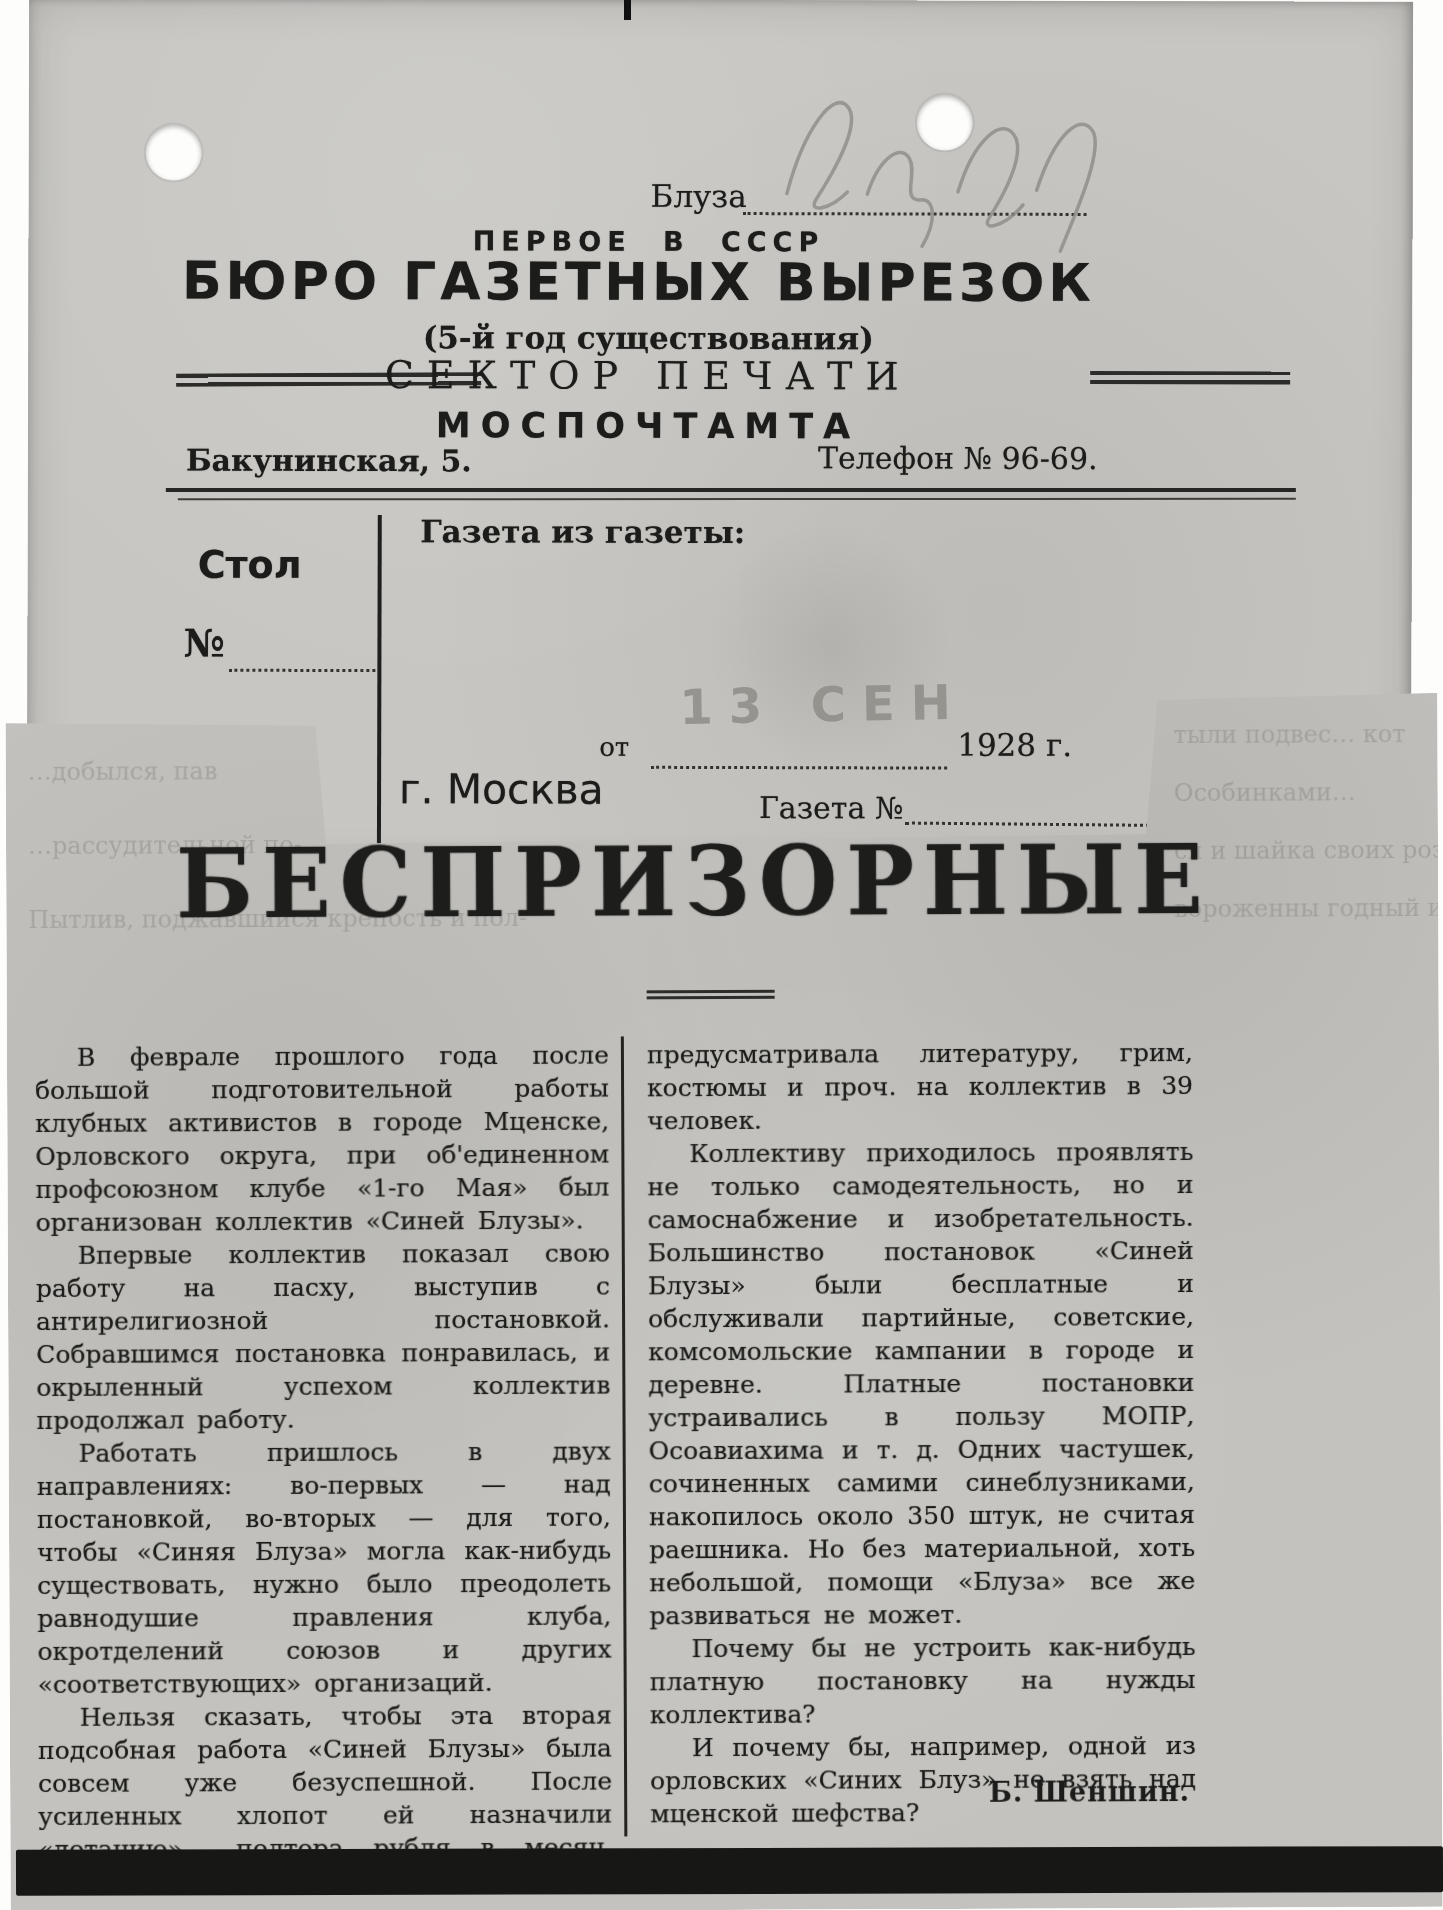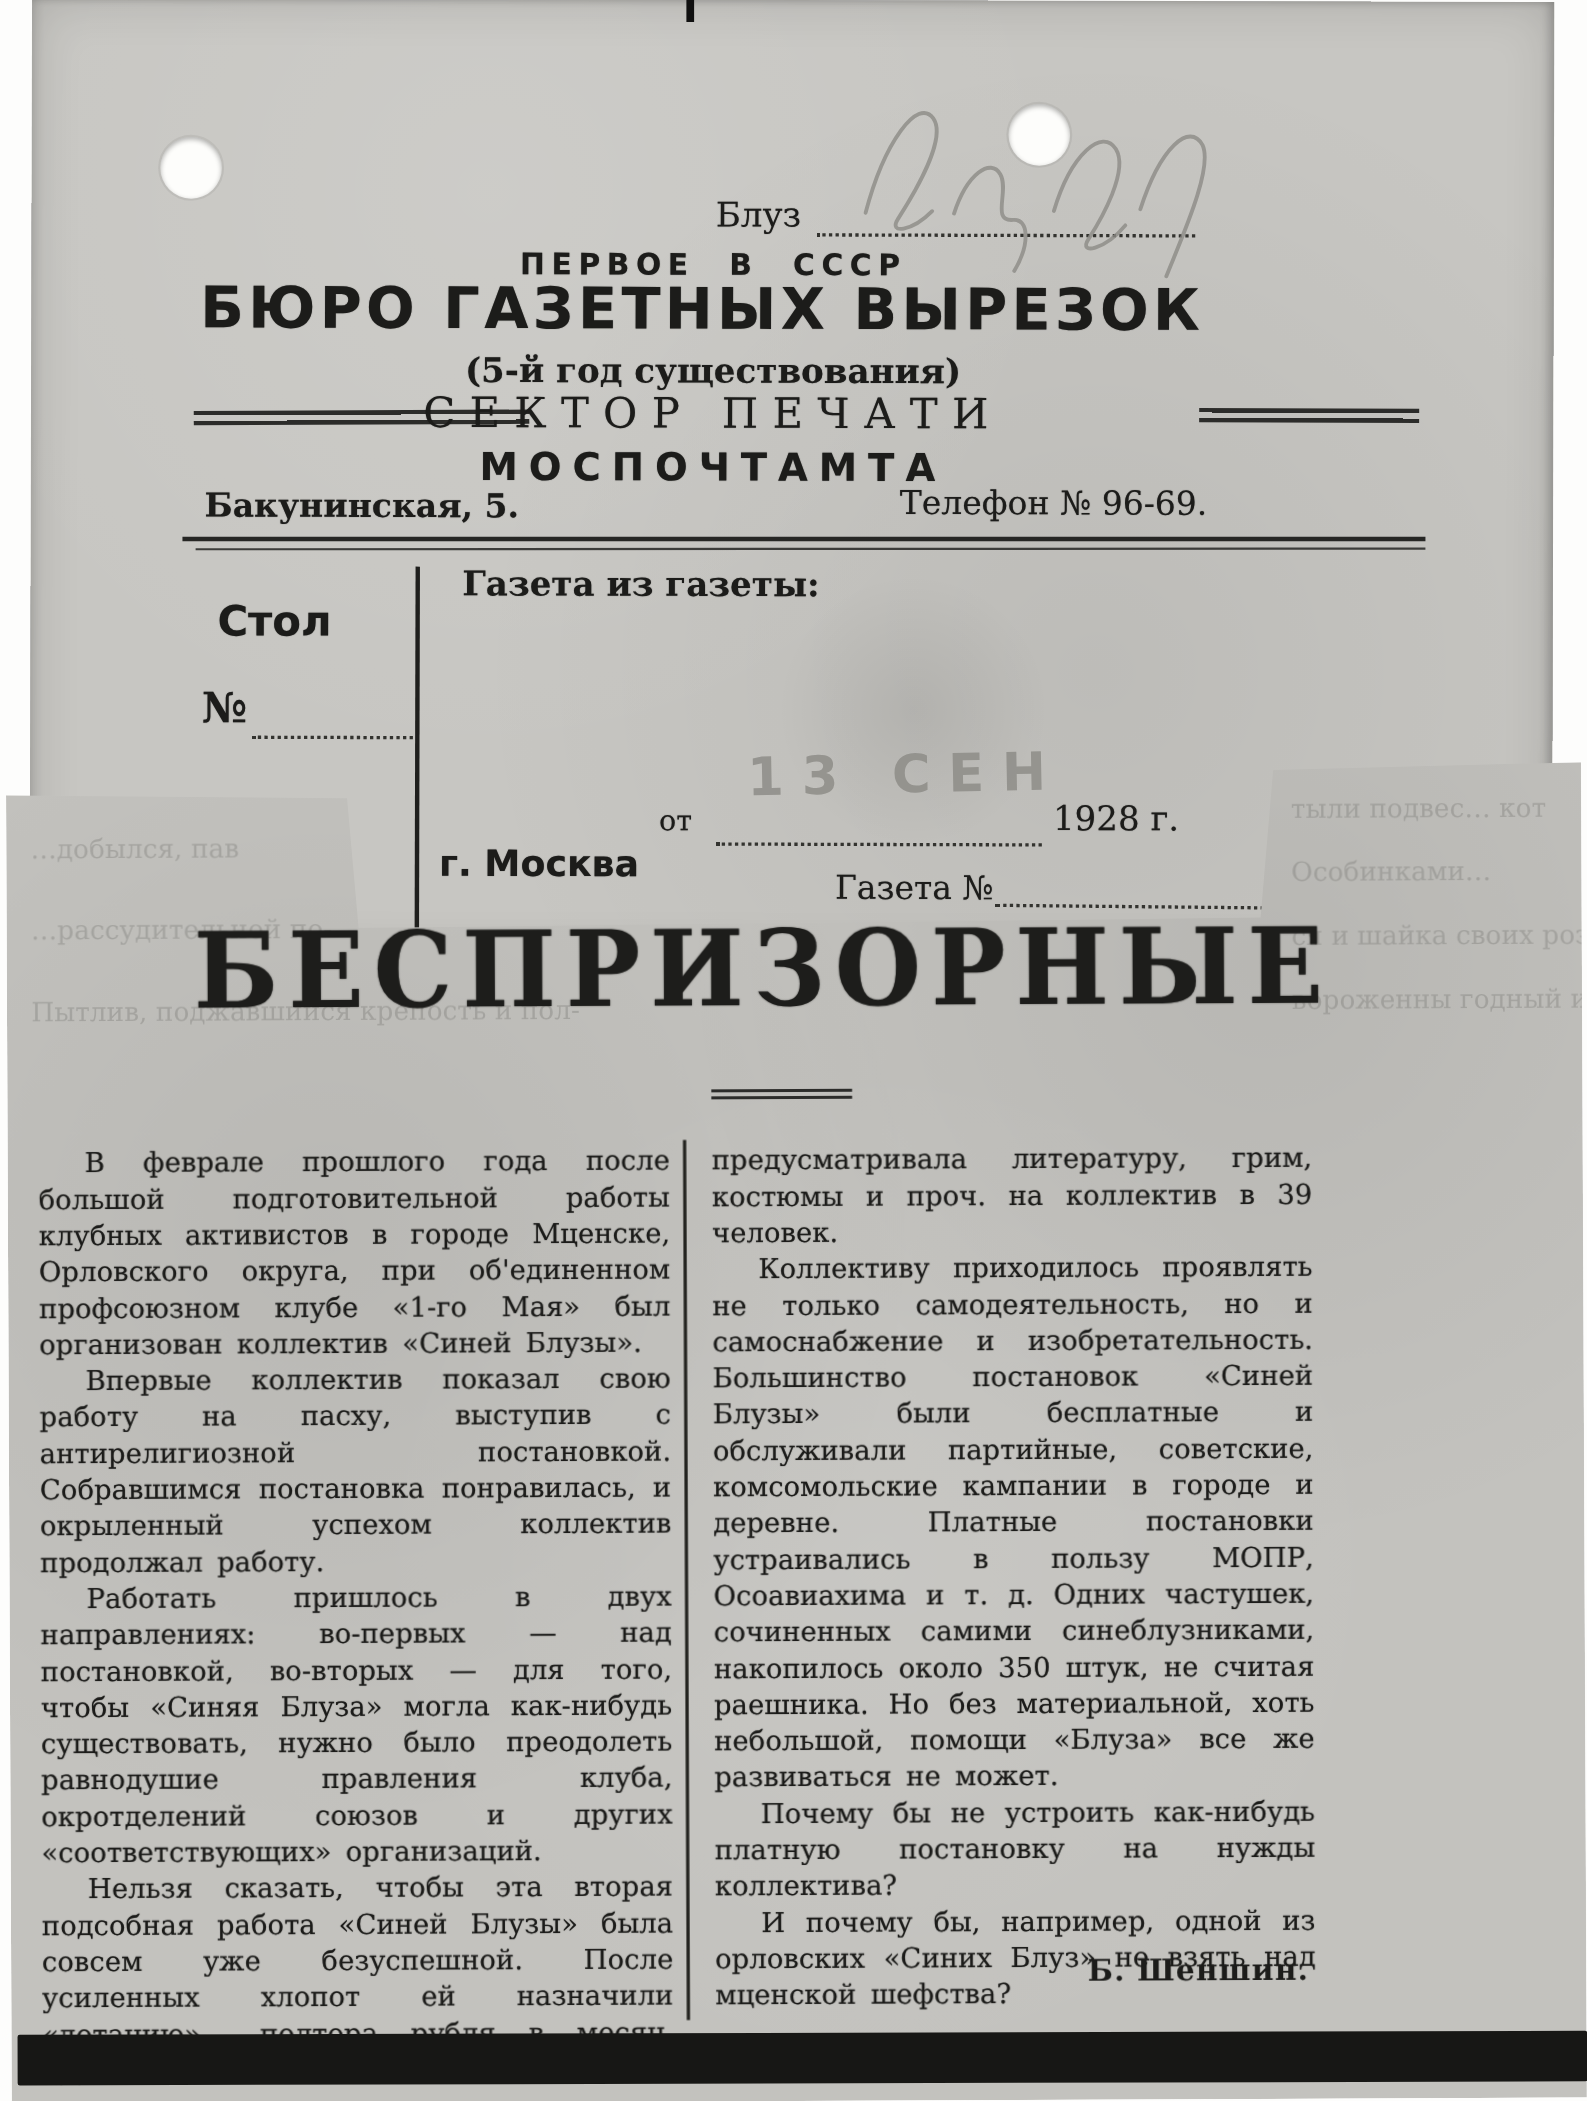--- a/index.html
+++ b/index.html
@@ -50,21 +50,21 @@
   #stol{left:170px;top:544px;font-weight:bold;font-size:38px;text-align:center;}
   #tno{left:156px;top:622px;font-weight:bold;font-size:38px;}
   #dl-no{left:202px;top:670px;width:146px;}
   #vyrezka{left:390px;top:512px;width:330px;text-align:center;font-weight:bold;font-size:31px;line-height:40px;white-space:normal;}
   #trud{left:640px;top:506px;font-weight:bold;font-size:47px;letter-spacing:18px;}
   #ot{left:572px;top:732px;font-size:26px;}
   #dl-ot{left:624px;top:766px;width:296px;}
   #stamp{left:652px;top:676px;font-weight:bold;font-size:48px;letter-spacing:16px;color:#8e8d88;
          opacity:.85;transform:rotate(-1.2deg);text-shadow:none;}
   #year{left:930px;top:726px;font-size:31px;}
-  #moskva{left:372px;top:766px;font-weight:bold;font-size:33px;}
+  #moskva{left:372px;top:766px;font-weight:normal;font-size:41px;}
   #gazeta{left:732px;top:790px;font-size:30px;}
   #dl-gaz{left:878px;top:822px;width:282px;transform:rotate(.4deg);}
 
   .scrawl{position:absolute;left:710px;top:50px;z-index:3;}
 
   
   .ghost{position:absolute;color:#4a4a46;opacity:.22;filter:blur(.6px);white-space:nowrap;}
   .ghost p{margin:0;font-size:24px;}
   #ghost-l{left:22px;top:42px;} #ghost-l p{line-height:74px;}
   #ghost-r{left:1168px;top:18px;width:264px;overflow:hidden;} #ghost-r p{line-height:58px;}
@@ -90,21 +90,21 @@
 </style>
 </head>
 <body>
 
 <div class="page">
 
   <div class="form">
     <div class="hole" id="hole-l"></div>
     <div class="hole" id="hole-r"></div>
 
-    <div class="abs ink" id="shifr">Блуз</div>
+    <div class="abs ink" id="shifr">Блуза</div>
     <div class="dl" id="dl-shifr"></div>
 
     <svg class="scrawl" width="380" height="230" viewBox="0 0 380 230" aria-label="Блуза">
       <g fill="none" stroke="#8c8b86" stroke-width="3.5" stroke-linecap="round" opacity=".8" transform="rotate(6 190 115)">
         <path d="M52 158 C 62 92, 88 48, 104 66 C 118 82, 96 132, 82 160 C 74 176, 96 170, 112 150"></path>
         <path d="M132 150 C 140 112, 160 96, 170 110 C 180 124, 166 154, 186 150 C 200 147, 204 170, 192 196"></path>
         <path d="M222 138 C 232 84, 258 58, 272 76 C 286 94, 266 140, 256 160 C 248 176, 272 168, 288 144"></path>
         <path d="M300 128 C 312 70, 336 44, 350 64 C 362 84, 340 150, 330 186"></path>
       </g>
     </svg>

